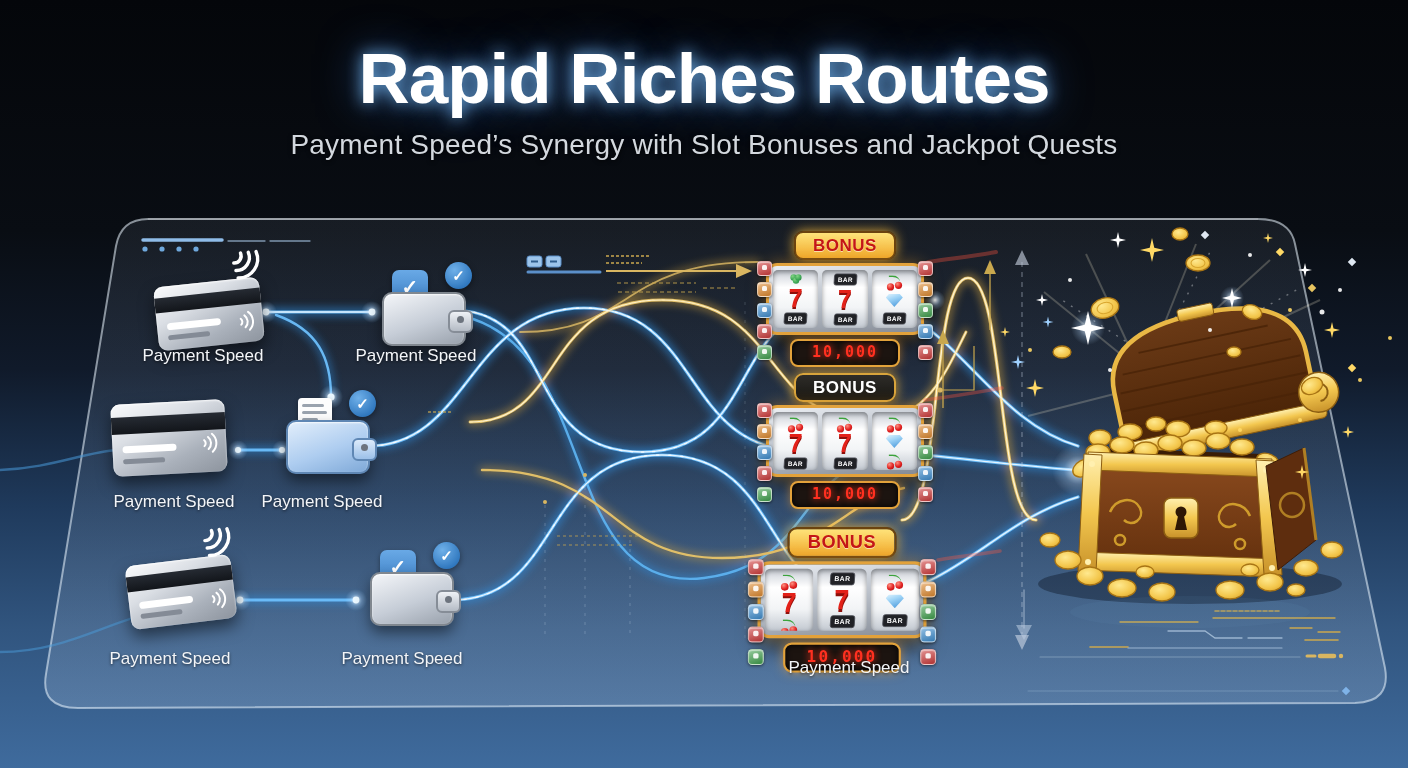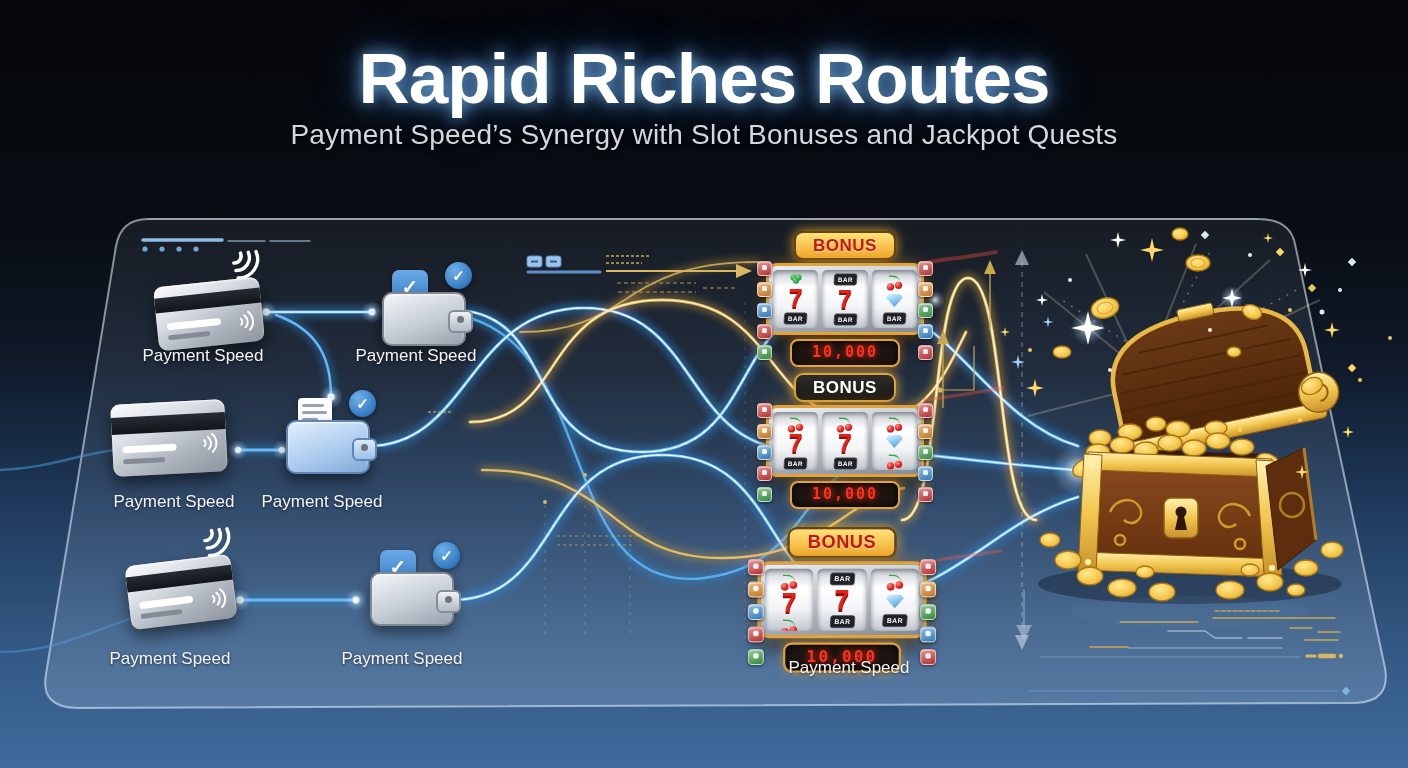--- a/index.html
+++ b/index.html
@@ -10,21 +10,21 @@
   }
   
   .stage{background:linear-gradient(180deg,#04060a 0%,#090d13 30%,#101a2a 48%,#1f3a5c 66%,#31557f 82%,#3f6b9d 100%);}
 
   .title{
     position:absolute;top:38px;left:0;right:0;text-align:center;
     font-size:71px;font-weight:800;letter-spacing:-1px;color:#ffffff;
     text-shadow:0 0 16px rgba(125,195,255,.95),0 0 44px rgba(70,140,255,.55),0 3px 6px rgba(0,0,0,.6);
   }
   .subtitle{
-    position:absolute;top:119px;left:0;right:0;text-align:center;
+    position:absolute;top:129px;left:0;right:0;text-align:center;
     font-size:28px;font-weight:400;letter-spacing:.2px;color:#d3d8de;
     text-shadow:0 1px 4px rgba(0,0,0,.8);
   }
   svg.deco{position:absolute;left:0;top:0;}
 
   .ps-label{
     position:absolute;transform:translateX(-50%);white-space:nowrap;
     font-size:17px;color:#f3f5f8;text-shadow:0 1px 3px rgba(0,0,0,.65);
   }
 

